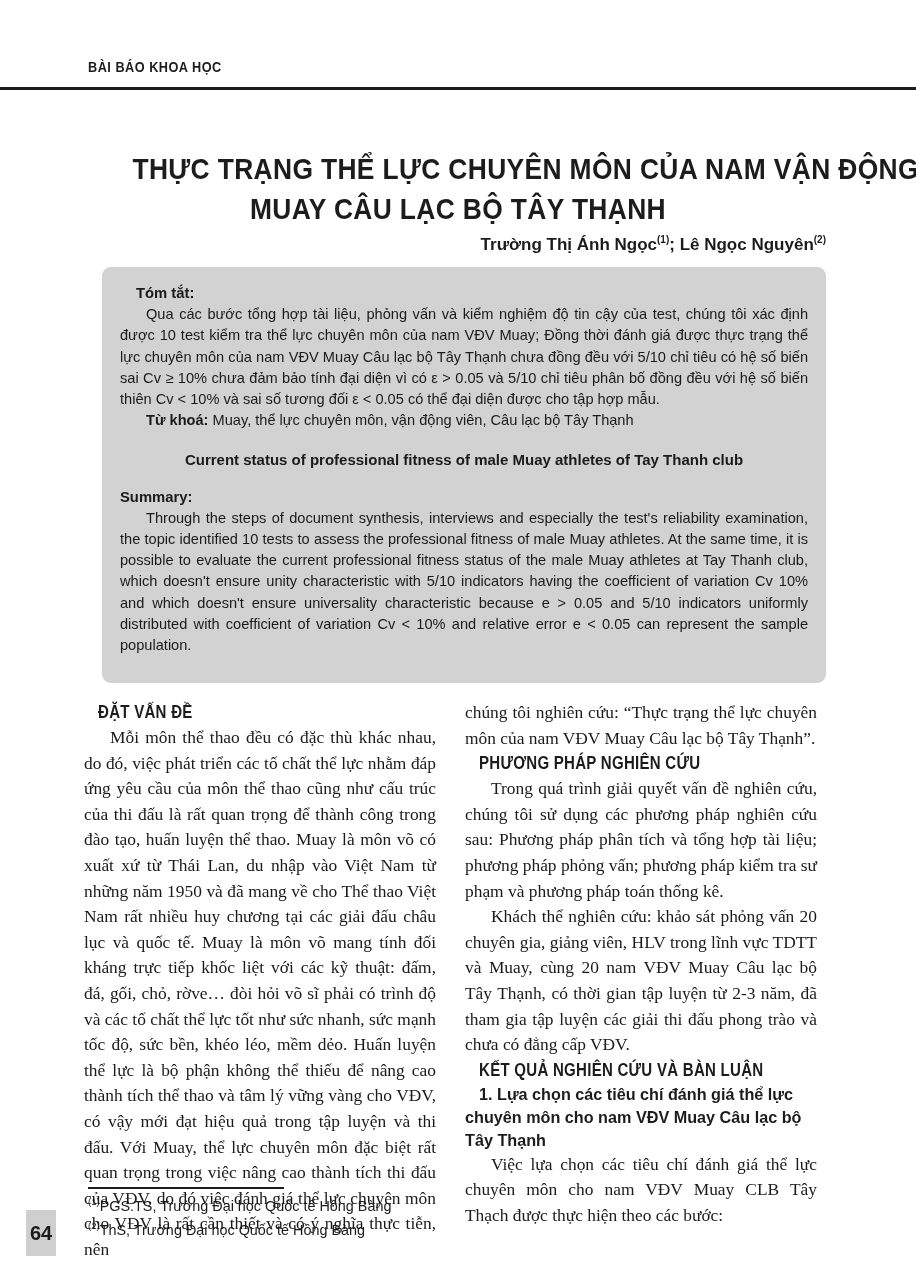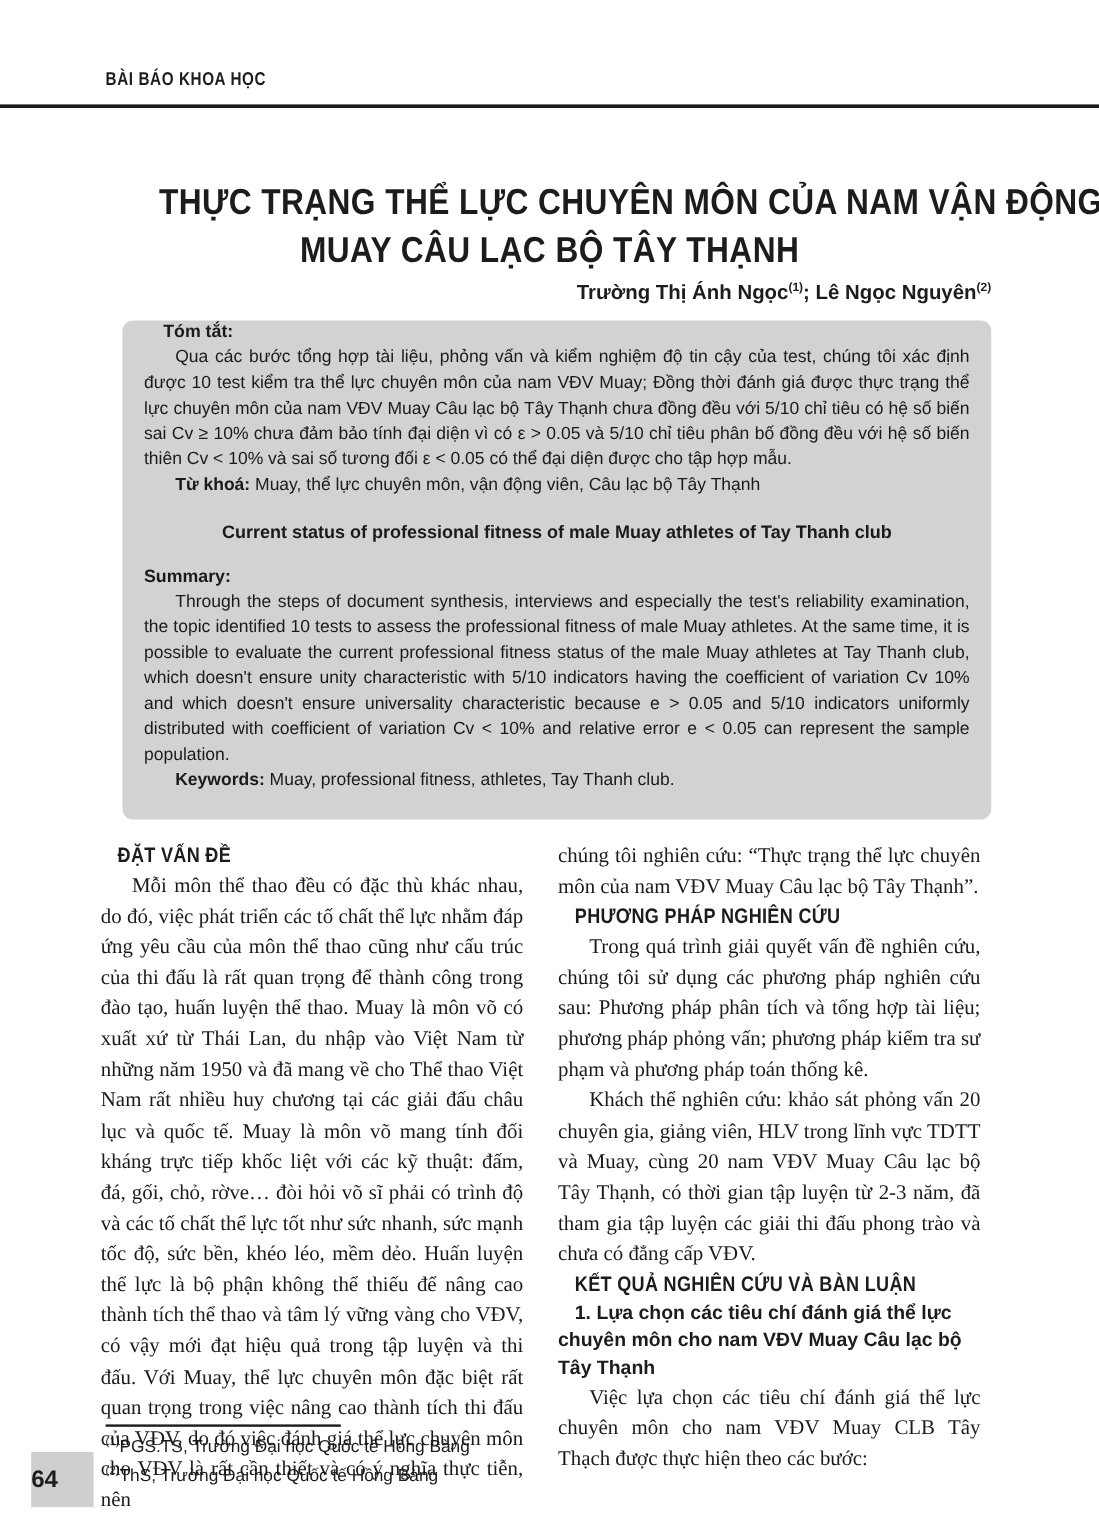--- a/index.html
+++ b/index.html
@@ -85,21 +85,21 @@
   
   .abstract-panel {
     position: absolute;
     left: 102px;
     top: 267px;
     width: 724px;
     height: 416px;
     background: #d2d2d2;
     border-radius: 9px;
     box-sizing: border-box;
-    padding: 0 18px 10px 18px;
+    padding: 16px 18px 10px 18px;
     font-family: "Liberation Sans", "DejaVu Sans", sans-serif;
     font-size: 14.6px;
     line-height: 21.2px;
     color: #1a1a1a;
   }
   .abs-label {
     font-weight: bold;
     font-size: 14.8px;
     margin-left: 16px;
   }
@@ -185,25 +185,26 @@
   .footnotes sup {
     font-size: 9.5px;
     vertical-align: super;
   }
 
   
   .folio {
     position: absolute;
     left: 26px;
     top: 1210px;
-    width: 52px;
+    width: 30px;
     height: 46px;
     background: #cfcfcf;
     display: flex;
     align-items: center;
+    justify-content: center;
     font-family: "Liberation Sans", "DejaVu Sans", sans-serif;
     font-weight: bold;
     font-size: 20px;
     color: #1c1c1c;
   }
 </style>
 </head>
 <body>
 
 <div class="running-head">
@@ -219,21 +220,20 @@
   </div>
 </div>
 
 <div class="abstract-panel">
   <div class="abs-label">Tóm tắt:</div>
   <p class="abs-para">Qua các bước tổng hợp tài liệu, phỏng vấn và kiểm nghiệm độ tin cậy của test, chúng tôi xác định được 10 test kiểm tra thể lực chuyên môn của nam VĐV Muay; Đồng thời đánh giá được thực trạng thể lực chuyên môn của nam VĐV Muay Câu lạc bộ Tây Thạnh chưa đồng đều với 5/10 chỉ tiêu có hệ số biến sai Cv ≥ 10% chưa đảm bảo tính đại diện vì có ε &gt; 0.05 và 5/10 chỉ tiêu phân bố đồng đều với hệ số biến thiên Cv &lt; 10% và sai số tương đối ε &lt; 0.05 có thể đại diện được cho tập hợp mẫu.</p>
   <p class="kw-line"><span class="kw-label">Từ khoá:</span> <span>Muay, thể lực chuyên môn, vận động viên, Câu lạc bộ Tây Thạnh</span></p>
   <div class="en-title">Current status of professional fitness of male Muay athletes of Tay Thanh club</div>
   <div class="abs-label" style="margin-left:0">Summary:</div>
   <p class="abs-para">Through the steps of document synthesis, interviews and especially the test's reliability examination, the topic identified 10 tests to assess the professional fitness of male Muay athletes. At the same time, it is possible to evaluate the current professional fitness status of the male Muay athletes at Tay Thanh club, which doesn't ensure unity characteristic with 5/10 indicators having the coefficient of variation Cv 10% and which doesn't ensure universality characteristic because e &gt; 0.05 and 5/10 indicators uniformly distributed with coefficient of variation Cv &lt; 10% and relative error e &lt; 0.05 can represent the sample population.</p>
-  <p class="kw-line"><span class="kw-label">Keywords:</span> <span>Muay, professional fitness, athletes, Tay Thanh club.</span></p>
 </div>
 
 <div class="col col-left">
   <div class="sec-head">ĐẶT VẤN ĐỀ</div>
   <p class="body-para">Mỗi môn thể thao đều có đặc thù khác nhau, do đó, việc phát triển các tố chất thể lực nhằm đáp ứng yêu cầu của môn thể thao cũng như cấu trúc của thi đấu là rất quan trọng để thành công trong đào tạo, huấn luyện thể thao. Muay là môn võ có xuất xứ từ Thái Lan, du nhập vào Việt Nam từ những năm 1950 và đã mang về cho Thể thao Việt Nam rất nhiều huy chương tại các giải đấu châu lục và quốc tế. Muay là môn võ mang tính đối kháng trực tiếp khốc liệt với các kỹ thuật: đấm, đá, gối, chỏ, rờve… đòi hỏi võ sĩ phải có trình độ và các tố chất thể lực tốt như sức nhanh, sức mạnh tốc độ, sức bền, khéo léo, mềm dẻo. Huấn luyện thể lực là bộ phận không thể thiếu để nâng cao thành tích thể thao và tâm lý vững vàng cho VĐV, có vậy mới đạt hiệu quả trong tập luyện và thi đấu. Với Muay, thể lực chuyên môn đặc biệt rất quan trọng trong việc nâng cao thành tích thi đấu của VĐV, do đó việc đánh giá thể lực chuyên môn cho VĐV là rất cần thiết và có ý nghĩa thực tiễn, nên</p>
 </div>
 
 <div class="col col-right">
   <p class="body-para cont">chúng tôi nghiên cứu: “Thực trạng thể lực chuyên môn của nam VĐV Muay Câu lạc bộ Tây Thạnh”.</p>
   <div class="sec-head">PHƯƠNG PHÁP NGHIÊN CỨU</div>

